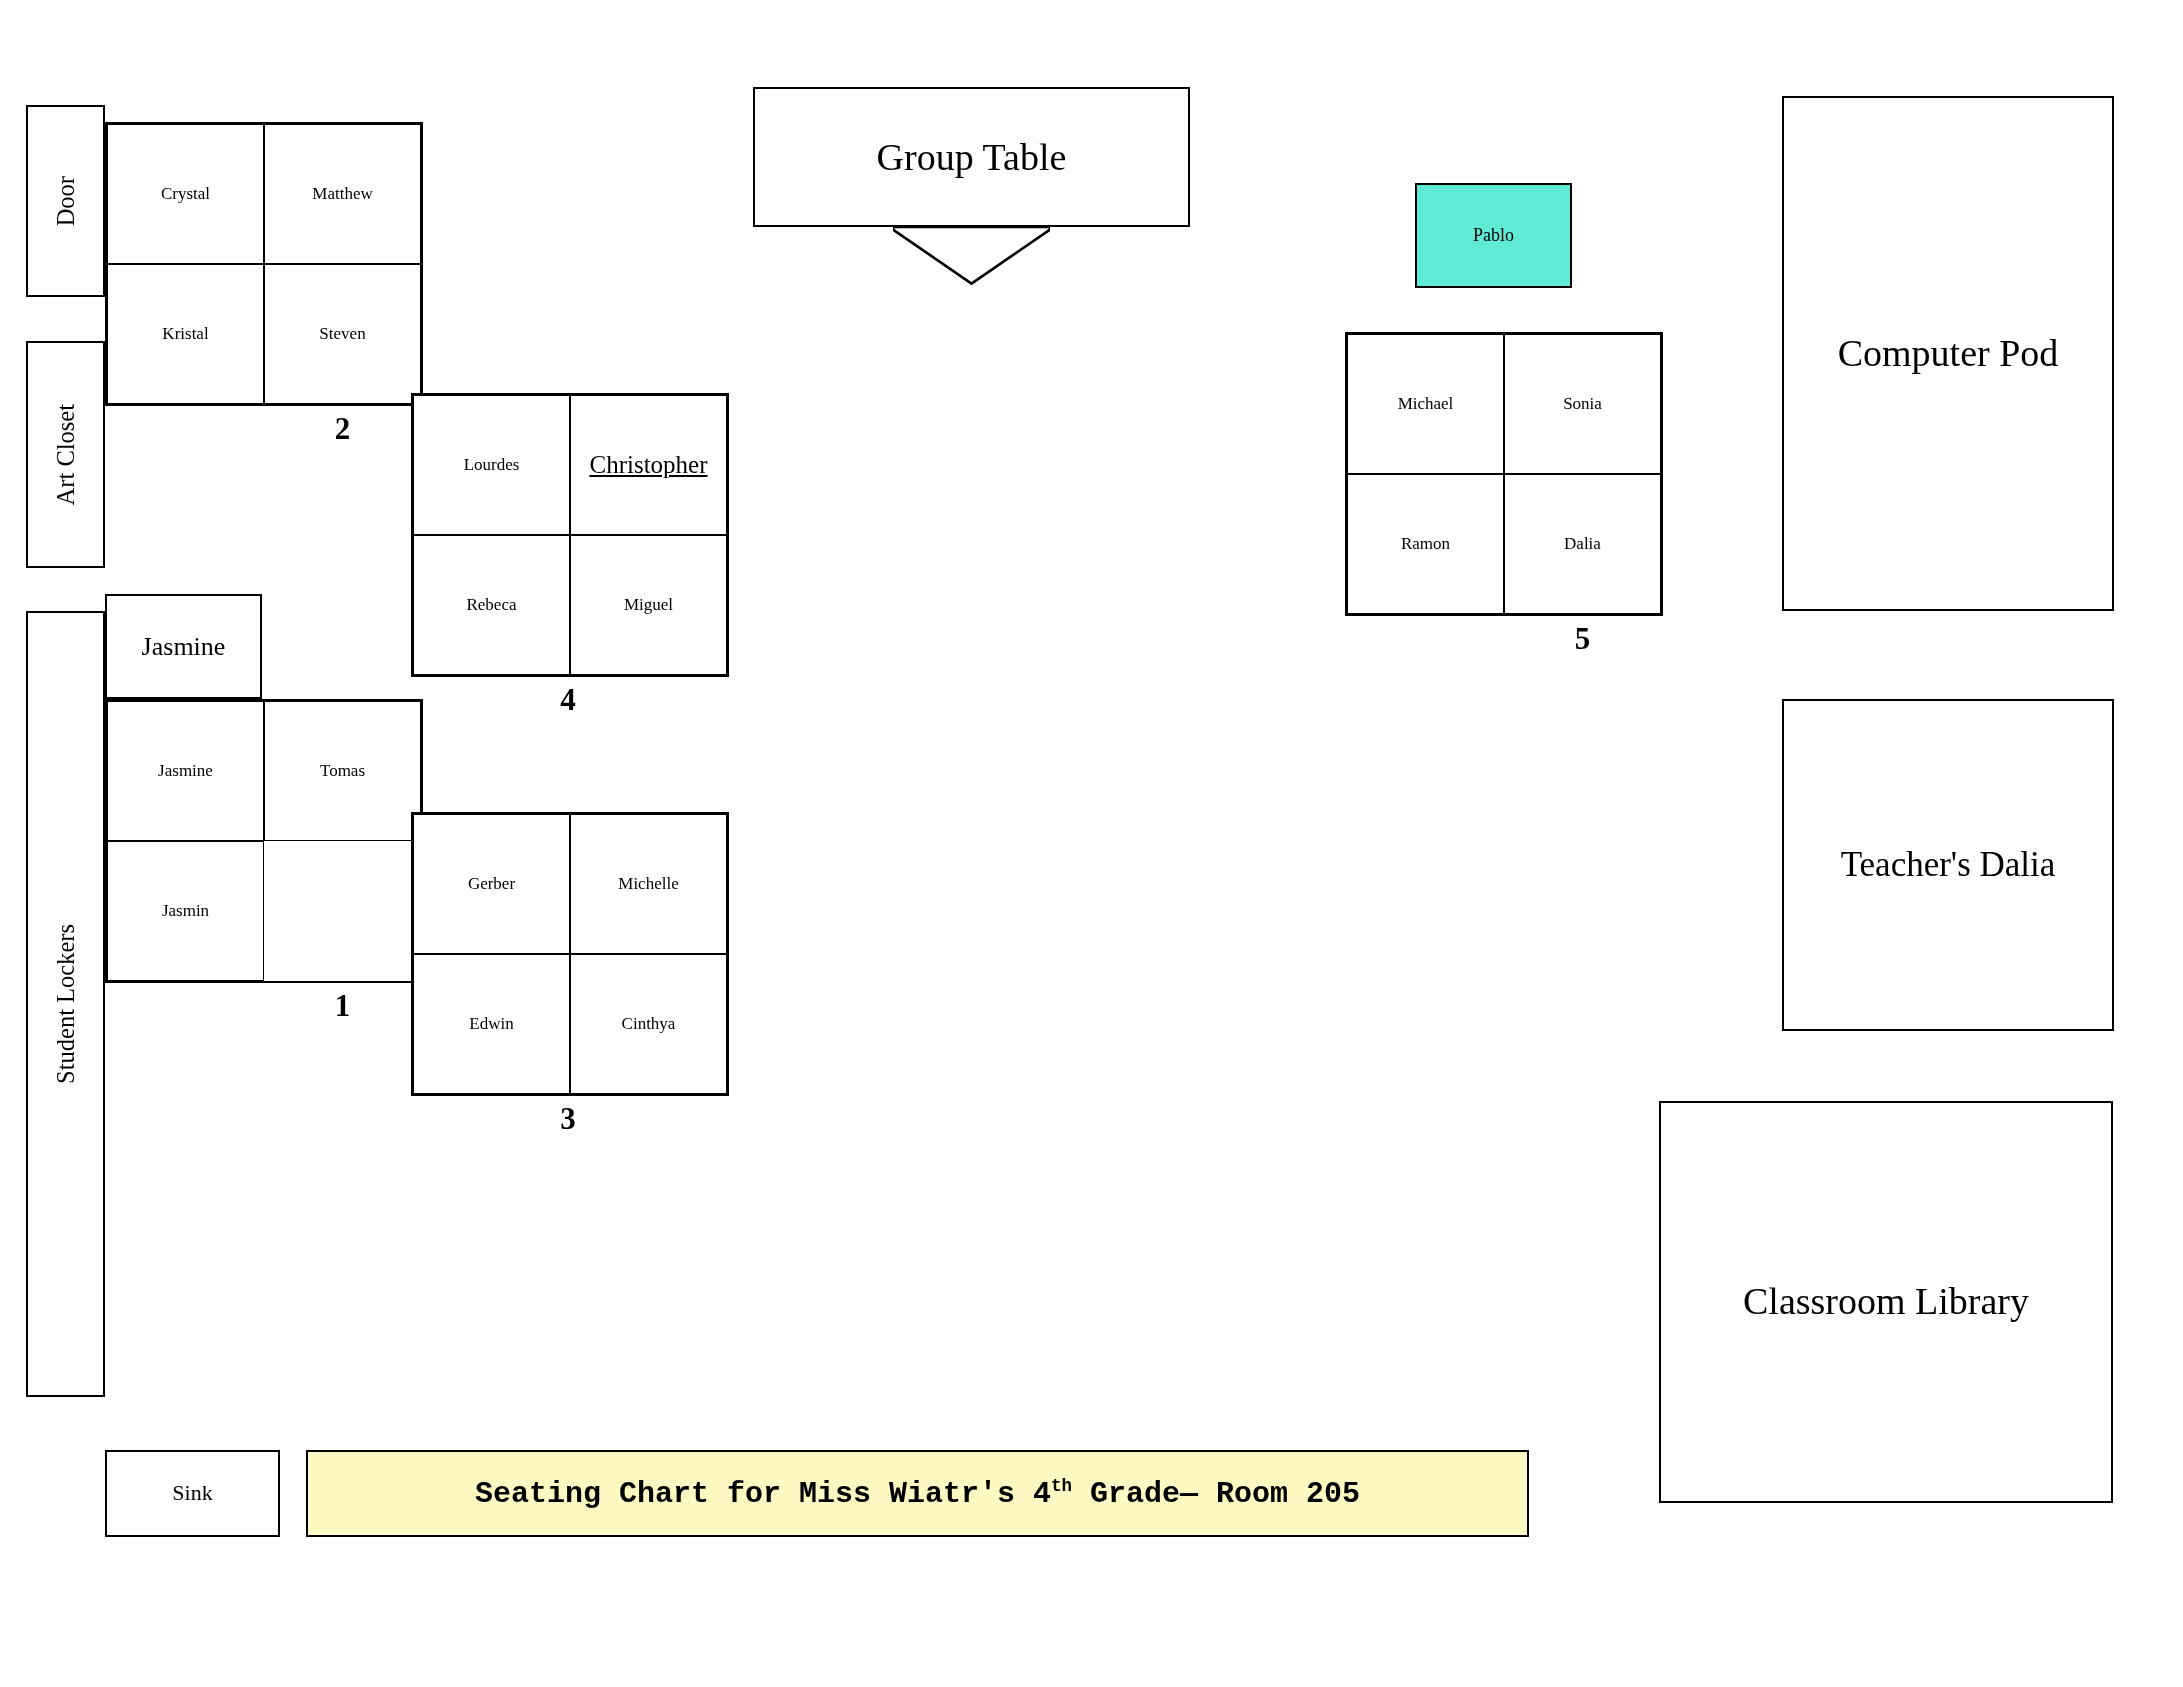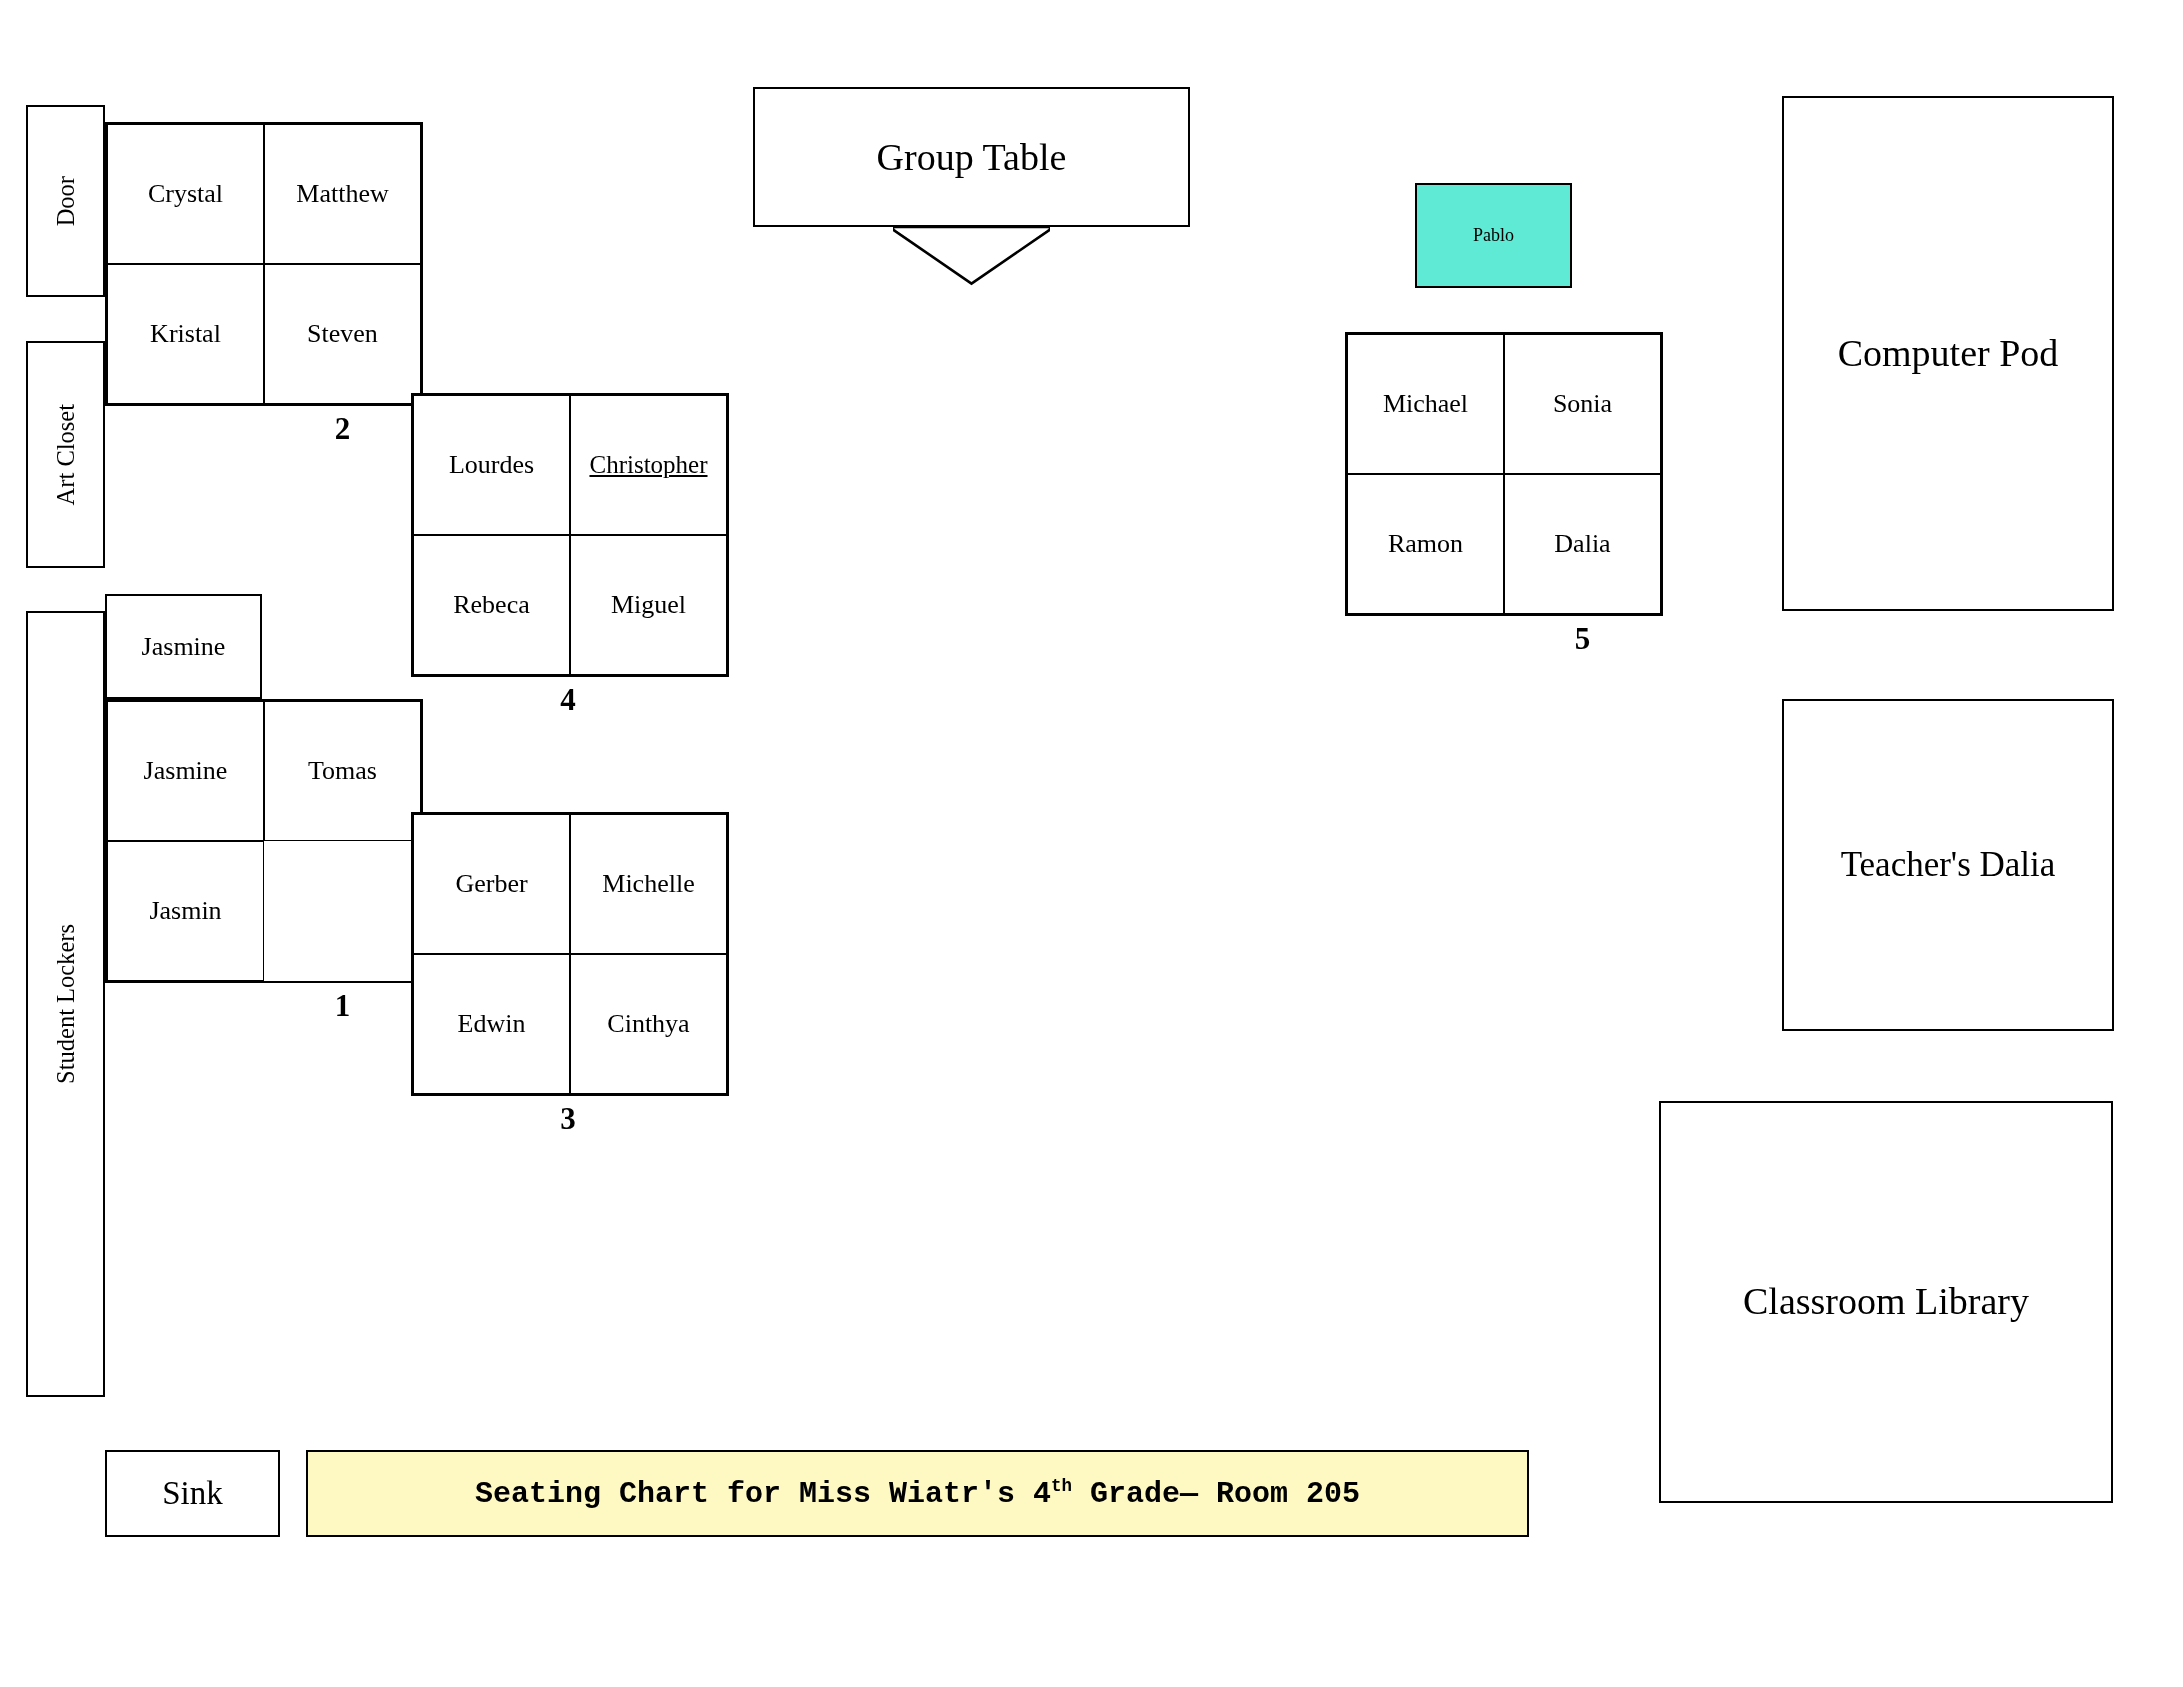--- a/index.html
+++ b/index.html
@@ -25,21 +25,21 @@
       position: absolute;
       border: 2.6px solid #000;
       background: #fff;
       display: flex;
       align-items: center;
       justify-content: center;
       text-align: center;
     }
 
     .box-label {
-      font-size: 33px;
+      font-size: 22px;
       line-height: 1.2;
     }
 
     
     .vertical-text {
       writing-mode: vertical-rl;
       text-orientation: mixed;
       transform: rotate(180deg);
       font-size: 24.5px;
     }
@@ -56,21 +56,21 @@
       background: #fff;
     }
 
     .desk-cell {
       border: 0.9px solid #000;
       width: 157px;
       height: 140px;
       display: flex;
       align-items: center;
       justify-content: center;
-      font-size: 26px;
+      font-size: 17px;
       text-align: center;
     }
 
     .desk-cell-small {
       font-size: 25px;
       text-decoration: underline;
     }
 
     .cluster-number {
       font-size: 31px;

